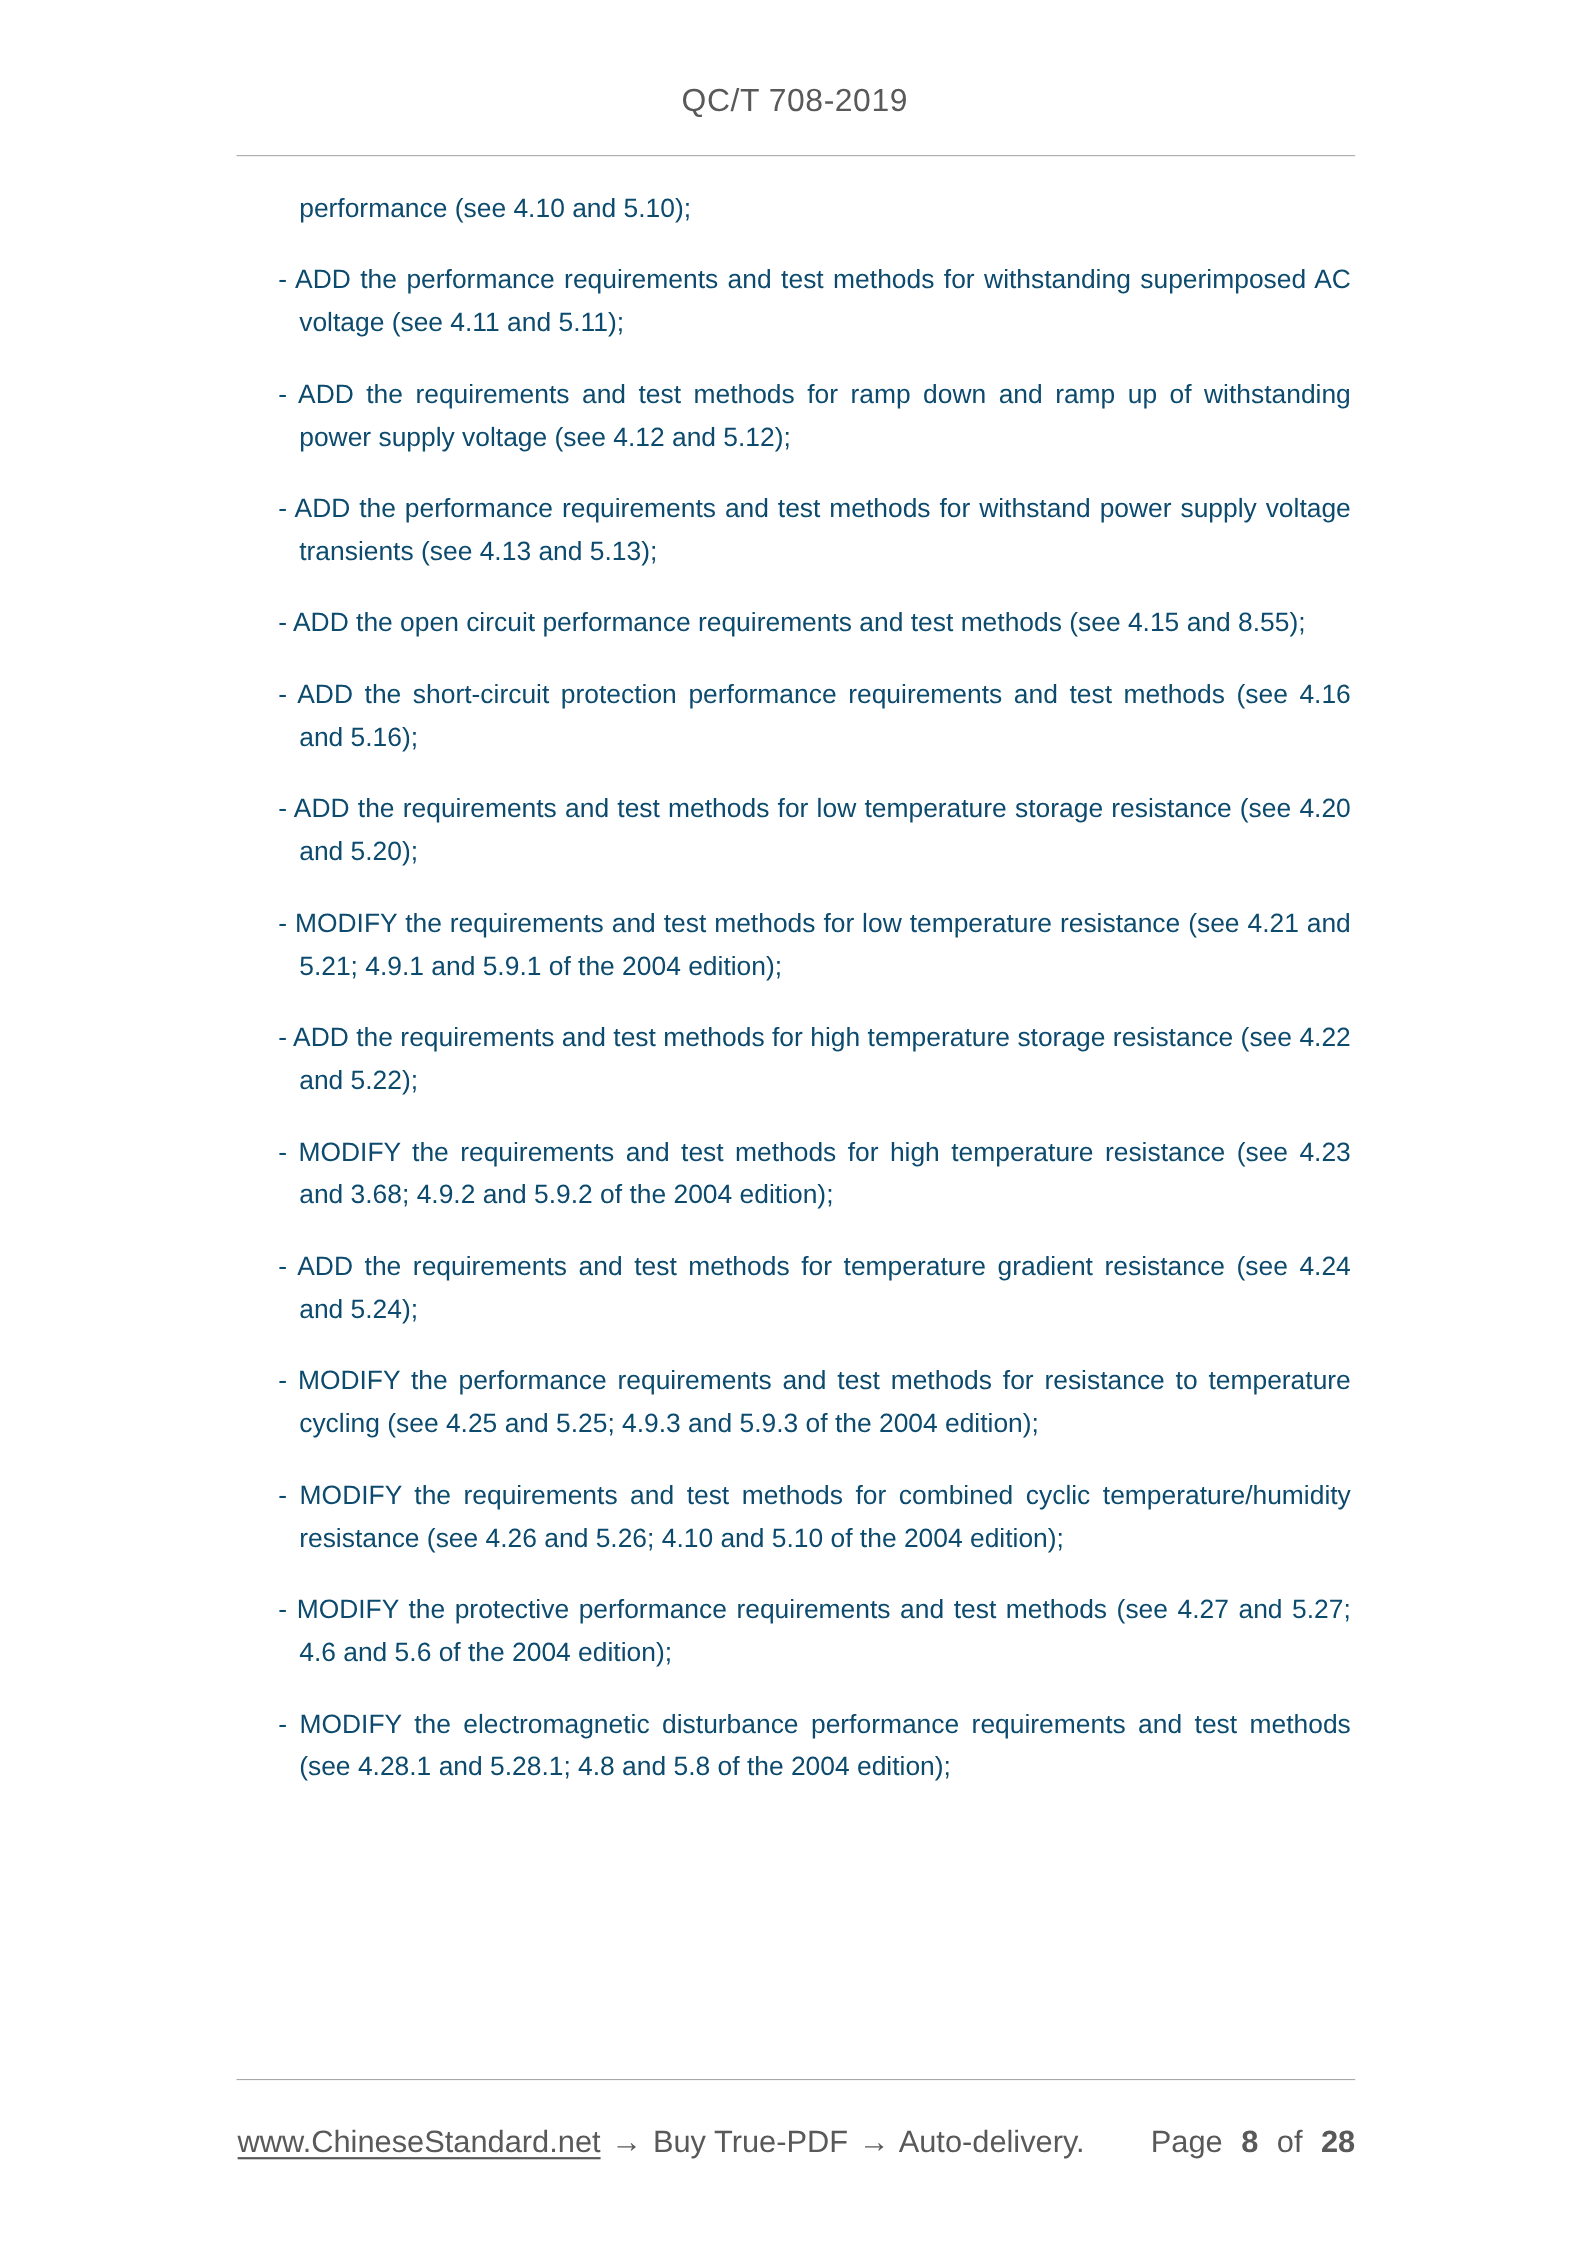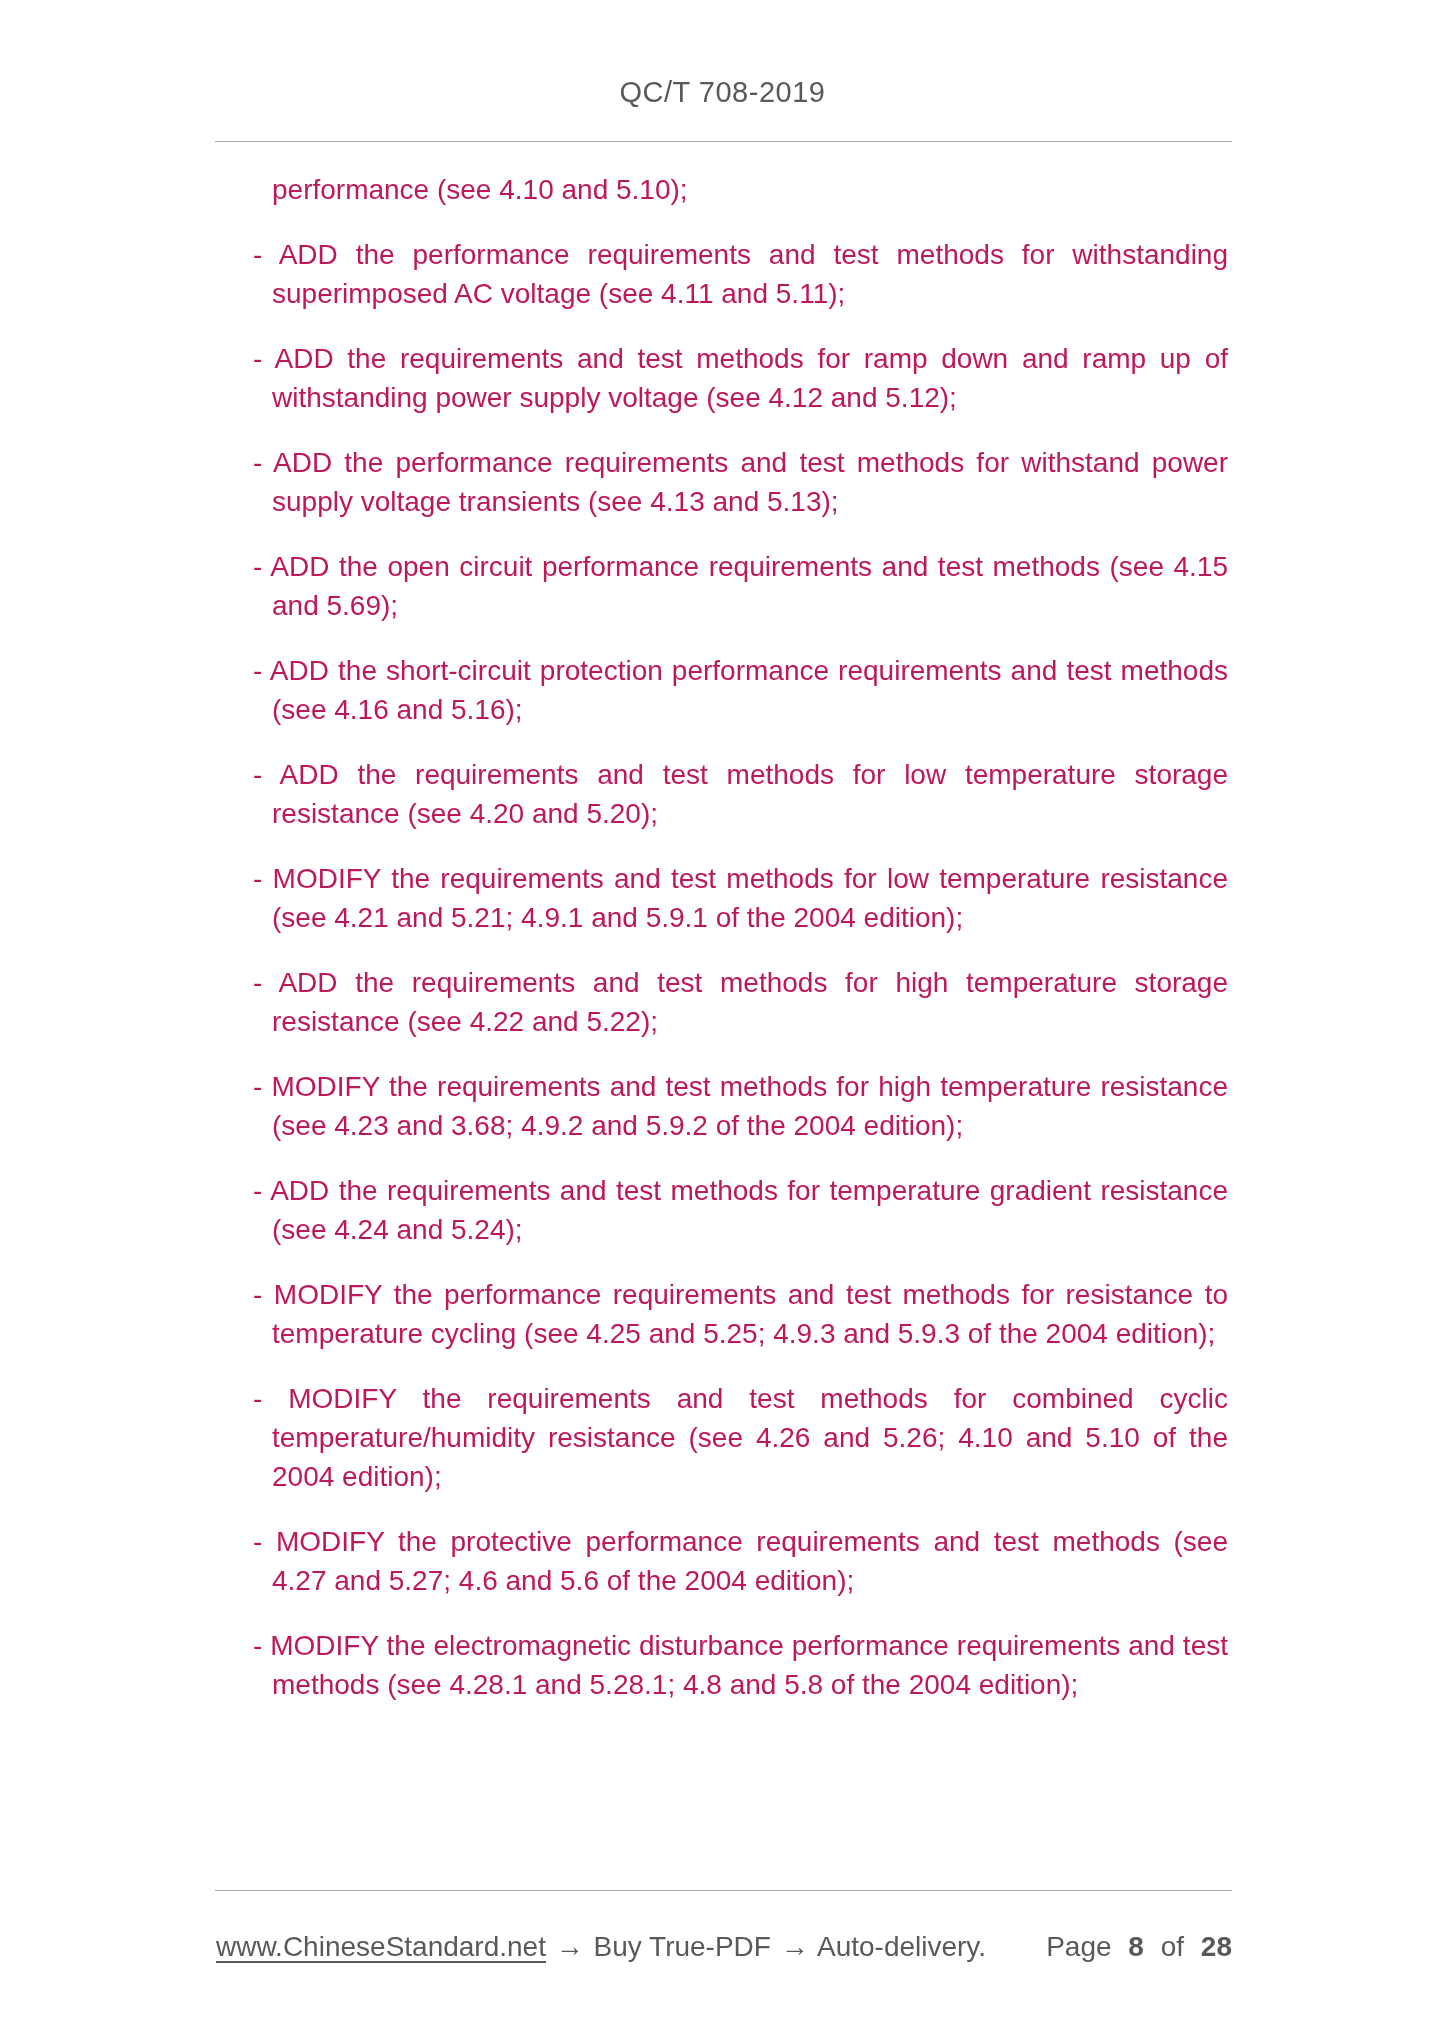--- a/index.html
+++ b/index.html
@@ -15,22 +15,22 @@
     text-align:center;
     font-size:29px; line-height:36px;
     color:#595959;
     letter-spacing:0.5px;
   }
   .rule { position:absolute; left:215px; width:1017px; border-top:1px solid #a8a8a8; height:0; }
   .rule-top { top:141px; }
   .rule-bottom { top:1890px; }
   .doc-body {
     position:absolute; top:170px; left:253px; width:975px;
-    font-size:28px; line-height:39px;
-    color:#be185d;
+    font-size:24px; line-height:39px;
+    color:#0c4a6e;
   }
   .para {
     margin:0 0 26px 0;
     padding-left:19px;
     text-align:justify;
   }
   .para.item { text-indent:-19px; }
   .para.cont { text-indent:0; }
   .footer-row {
     position:absolute; top:1912px; left:216px; width:1016px;
@@ -58,21 +58,21 @@
   <div class="doc-title">QC/T 708-2019</div>
 
   <div class="rule rule-top"></div>
 
   <div class="doc-body">
     <p class="para cont">performance (see 4.10 and 5.10);</p>
     <div id="item-list">
         <p class="para item">- ADD the performance requirements and test methods for withstanding superimposed AC voltage (see 4.11 and 5.11);</p>
         <p class="para item">- ADD the requirements and test methods for ramp down and ramp up of withstanding power supply voltage (see 4.12 and 5.12);</p>
         <p class="para item">- ADD the performance requirements and test methods for withstand power supply voltage transients (see 4.13 and 5.13);</p>
-        <p class="para item">- ADD the open circuit performance requirements and test methods (see 4.15 and 5.69);</p>
+        <p class="para item">- ADD the open circuit performance requirements and test methods (see 4.15 and 8.55);</p>
         <p class="para item">- ADD the short-circuit protection performance requirements and test methods (see 4.16 and 5.16);</p>
         <p class="para item">- ADD the requirements and test methods for low temperature storage resistance (see 4.20 and 5.20);</p>
         <p class="para item">- MODIFY the requirements and test methods for low temperature resistance (see 4.21 and 5.21; 4.9.1 and 5.9.1 of the 2004 edition);</p>
         <p class="para item">- ADD the requirements and test methods for high temperature storage resistance (see 4.22 and 5.22);</p>
         <p class="para item">- MODIFY the requirements and test methods for high temperature resistance (see 4.23 and 3.68; 4.9.2 and 5.9.2 of the 2004 edition);</p>
         <p class="para item">- ADD the requirements and test methods for temperature gradient resistance (see 4.24 and 5.24);</p>
         <p class="para item">- MODIFY the performance requirements and test methods for resistance to temperature cycling (see 4.25 and 5.25; 4.9.3 and 5.9.3 of the 2004 edition);</p>
         <p class="para item">- MODIFY the requirements and test methods for combined cyclic temperature/humidity resistance (see 4.26 and 5.26; 4.10 and 5.10 of the 2004 edition);</p>
         <p class="para item">- MODIFY the protective performance requirements and test methods (see 4.27 and 5.27; 4.6 and 5.6 of the 2004 edition);</p>
         <p class="para item">- MODIFY the electromagnetic disturbance performance requirements and test methods (see 4.28.1 and 5.28.1; 4.8 and 5.8 of the 2004 edition);</p>

